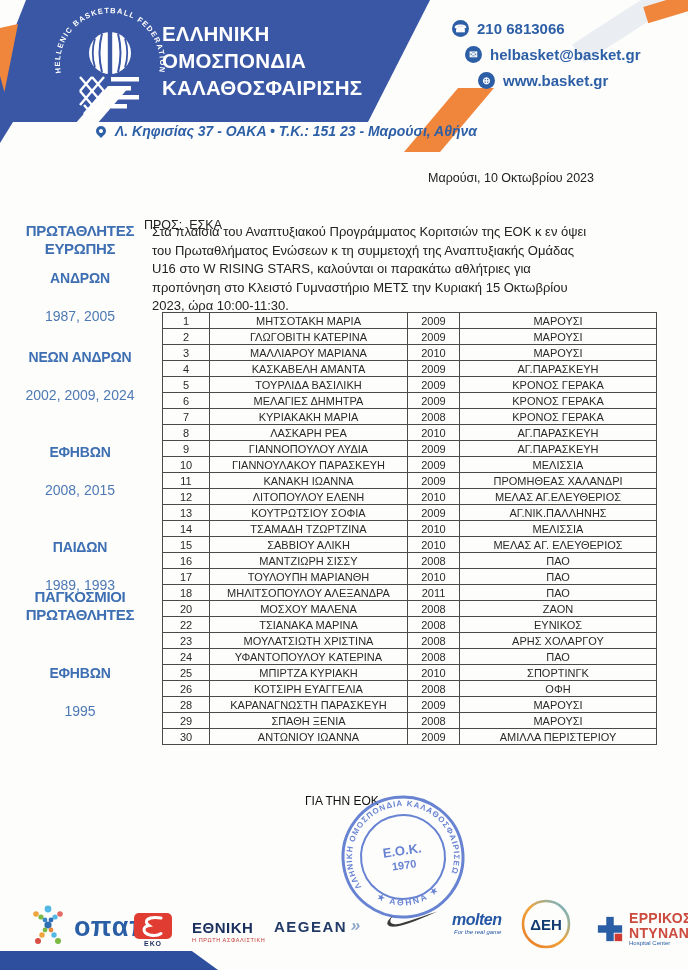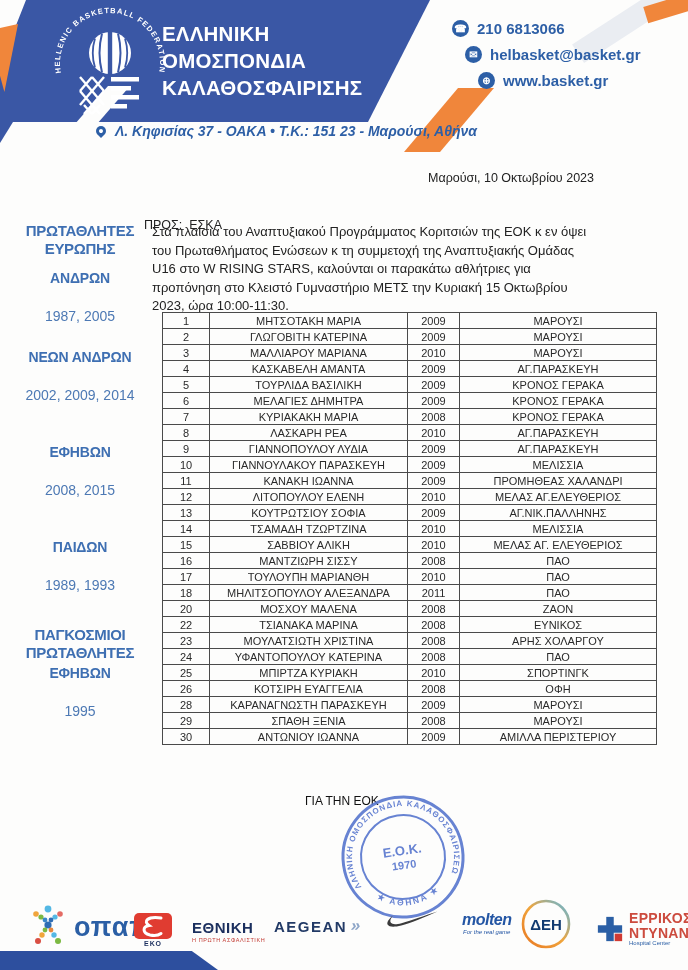--- a/index.html
+++ b/index.html
@@ -57,21 +57,21 @@
   .opap-text{font-weight:700;font-size:27px;color:#2b5fa5;letter-spacing:1px;}
   .eko{left:134px;top:913px;flex-direction:column;gap:1px;}
   .eko-sub{font-size:7px;font-weight:700;color:#1b2f5e;letter-spacing:1px;}
   .ethniki{left:192px;top:919px;flex-direction:column;align-items:flex-start;gap:1px;}
   .ethniki-main{font-weight:700;font-size:15px;color:#1b2f5e;letter-spacing:.5px;}
   .ethniki-sub{font-size:5.5px;color:#c23b33;letter-spacing:.6px;}
   .aegean{left:274px;top:916px;gap:4px;}
   .aegean-main{font-weight:700;font-size:15px;color:#223a66;letter-spacing:1.5px;}
   .aegean-chev{color:#8ea6c8;font-size:17px;font-weight:700;transform:skewX(-12deg);}
   .nike{left:380px;top:910px;}
-  .molten{left:462px;top:911px;flex-direction:column;align-items:center;gap:0;}
+  .molten{left:452px;top:911px;flex-direction:column;align-items:flex-end;gap:0;}
   .molten-main{font-weight:700;font-style:italic;font-size:16px;color:#2456a4;letter-spacing:-.5px;}
   .molten-sub{font-size:6px;font-style:italic;color:#2456a4;}
   .dei{left:520px;top:898px;}
   .errikos{left:596px;top:911px;gap:5px;}
   .errikos-txt{display:flex;flex-direction:column;line-height:1.05;}
   .errikos-l1{font-weight:700;font-size:14px;color:#cc4b3e;letter-spacing:.3px;}
   .errikos-l3{font-size:6px;color:#2b5fa5;}
   .bottom-strip{position:absolute;left:0;top:951px;width:218px;height:19px;background:#2d4f9e;
                 clip-path:polygon(0 0,88% 0,100% 100%,0 100%);}
 </style>
@@ -148,31 +148,31 @@
 
   <div class="sb" style="top:222px">
     <div class="t-big">ΠΡΩΤΑΘΛΗΤΕΣ ΕΥΡΩΠΗΣ</div>
   </div>
   <div class="sb" style="top:270px">
     <div class="t">ΑΝΔΡΩΝ</div>
     <div class="y">1987, 2005</div>
   </div>
   <div class="sb" style="top:349px">
     <div class="t">ΝΕΩΝ ΑΝΔΡΩΝ</div>
-    <div class="y">2002, 2009, 2014</div>
+    <div class="y">2002, 2009, 2024</div>
   </div>
   <div class="sb" style="top:444px">
     <div class="t">ΕΦΗΒΩΝ</div>
     <div class="y">2008, 2015</div>
   </div>
   <div class="sb" style="top:539px">
     <div class="t">ΠΑΙΔΩΝ</div>
     <div class="y">1989, 1993</div>
   </div>
-  <div class="sb" style="top:626px">
+  <div class="sb" style="top:588px">
     <div class="t-big">ΠΑΓΚΟΣΜΙΟΙ ΠΡΩΤΑΘΛΗΤΕΣ</div>
   </div>
   <div class="sb" style="top:665px">
     <div class="t">ΕΦΗΒΩΝ</div>
     <div class="y">1995</div>
   </div>
 
   <table class="roster">
     <colgroup>
         <col class="c1">

